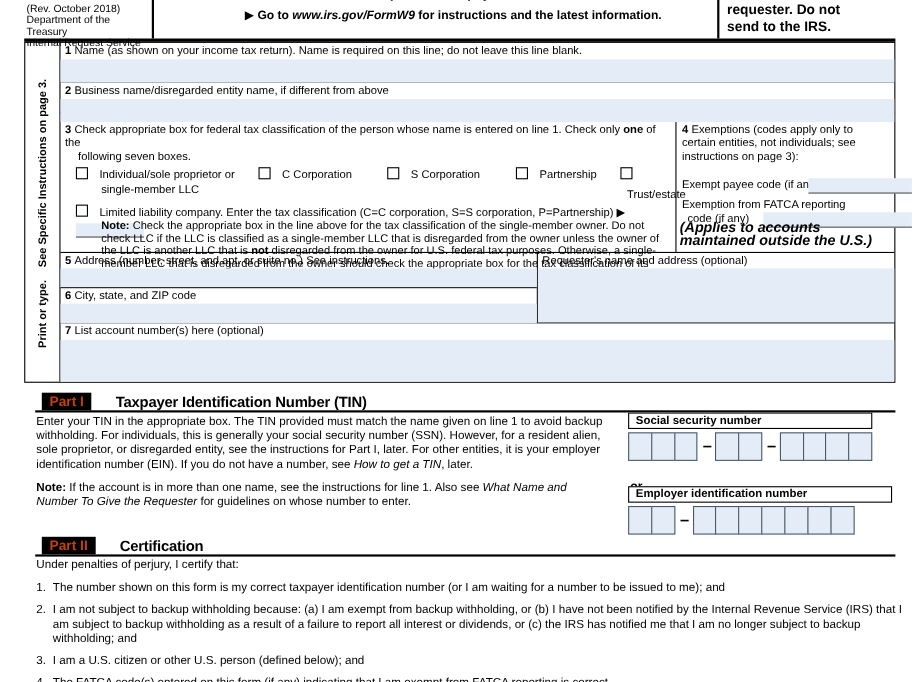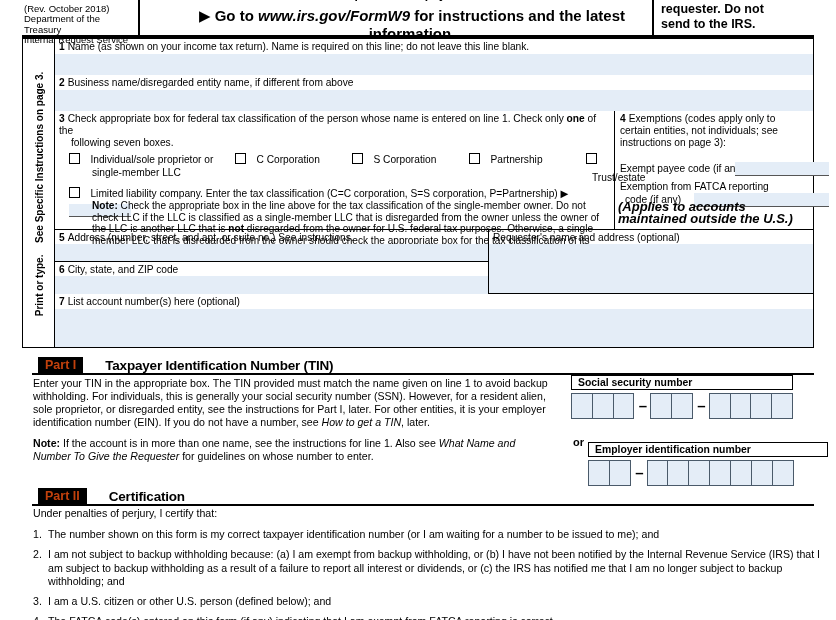--- a/index.html
+++ b/index.html
@@ -19,21 +19,21 @@
        border-bottom:3px solid #000;box-sizing:border-box;display:flex;}
   .hdr-left{width:118px;box-sizing:border-box;padding:0 4px 0 2px;
             border-right:2px solid #000;position:relative;}
   .form-no{font-size:19px;font-weight:bold;letter-spacing:-0.5px;line-height:15px;margin-top:0px;}
   .rev{font-size:9.5px;line-height:11px;margin-top:2px;}
   .dept{font-size:9.5px;line-height:10.5px;}
   .hdr-mid{flex:1;box-sizing:border-box;border-right:2px solid #000;
            text-align:center;position:relative;}
   .t1{font-size:12px;font-weight:bold;line-height:14px;margin-top:1px;}
   .t2{font-size:16.5px;font-weight:bold;line-height:19px;letter-spacing:-0.2px;}
-  .goto{font-size:15px;font-weight:bold;margin-top:6px;margin-left:32px;}
+  .goto{font-size:11px;font-weight:bold;margin-top:6px;margin-left:32px;}
   .hdr-right{width:160px;box-sizing:border-box;padding-left:7px;font-size:12.5px;
              font-weight:bold;line-height:15.5px;}
 
   
   .mainbox{position:absolute;left:22px;top:38px;width:792px;height:310px;
            border:1.5px solid #000;box-sizing:border-box;}
   .side{position:absolute;left:0;top:0;width:32px;height:100%;
         border-right:1.5px solid #000;box-sizing:border-box;}
   .side-inner{position:absolute;left:0;top:0;width:310px;height:32px;
         transform:rotate(-90deg);transform-origin:0 0;
@@ -180,21 +180,21 @@
               <span class="cbl" style="margin-left:6px;">C Corporation</span>
             </div>
             <div style="position:absolute;left:297px;top:0;">
               <span class="cb"></span>
               <span class="cbl" style="margin-left:6px;">S Corporation</span>
             </div>
             <div style="position:absolute;left:414px;top:0;">
               <span class="cb"></span>
               <span class="cbl" style="margin-left:6px;">Partnership</span>
             </div>
-            <div style="position:absolute;left:531px;top:0;">
+            <div style="position:absolute;left:509px;top:0;">
               <span class="cb"></span>
               <span class="cbl" style="margin-left:6px;">Trust/estate</span>
             </div>
           </div>
 
           <div style="position:absolute;left:14px;top:72px;right:4px;">
             <span class="cb"></span>
             <span class="cbl" style="margin-left:6px;">Limited liability company. Enter the tax classification (C=C corporation, S=S corporation, P=Partnership) ▶</span>
             <span class="fill" style="display:inline-block;width:62px;height:12px;border-bottom:1.2px solid #555;vertical-align:-2px;"></span>
           </div>
@@ -280,21 +280,21 @@
         <span class="dash">–</span>
         <span class="cell"></span>
         <span class="cell"></span>
         <span class="cell"></span>
         <span class="cell"></span>
       </div>
   </div>
 
   <div style="position:absolute;left:571px;top:432px;" class="orlbl">or</div>
 
-  <div class="tinbox" style="left:588px;top:442px;width:240px;">
+  <div class="tinbox" style="left:571px;top:442px;width:240px;">
     <div class="tintitle">Employer identification number</div>
     <div class="cells" id="ein-cells">
         <span class="cell"></span>
         <span class="cell"></span>
         <span class="dash">–</span>
         <span class="cell"></span>
         <span class="cell"></span>
         <span class="cell"></span>
         <span class="cell"></span>
         <span class="cell"></span>

